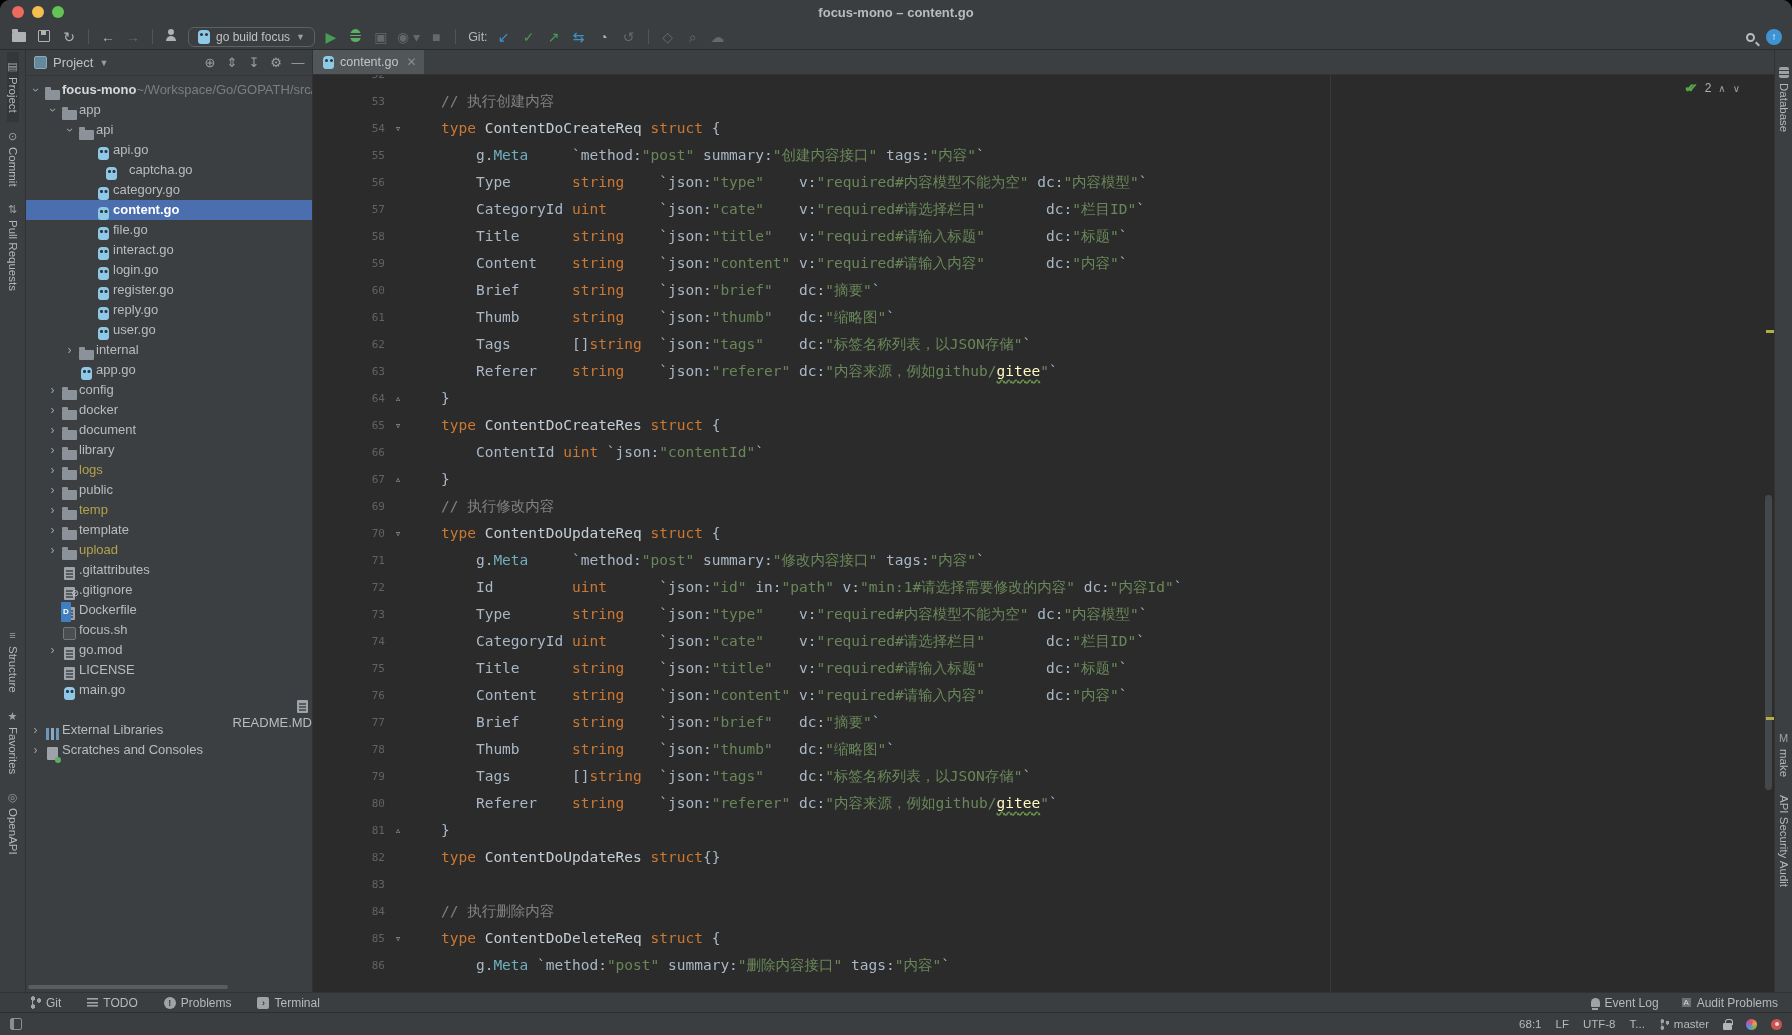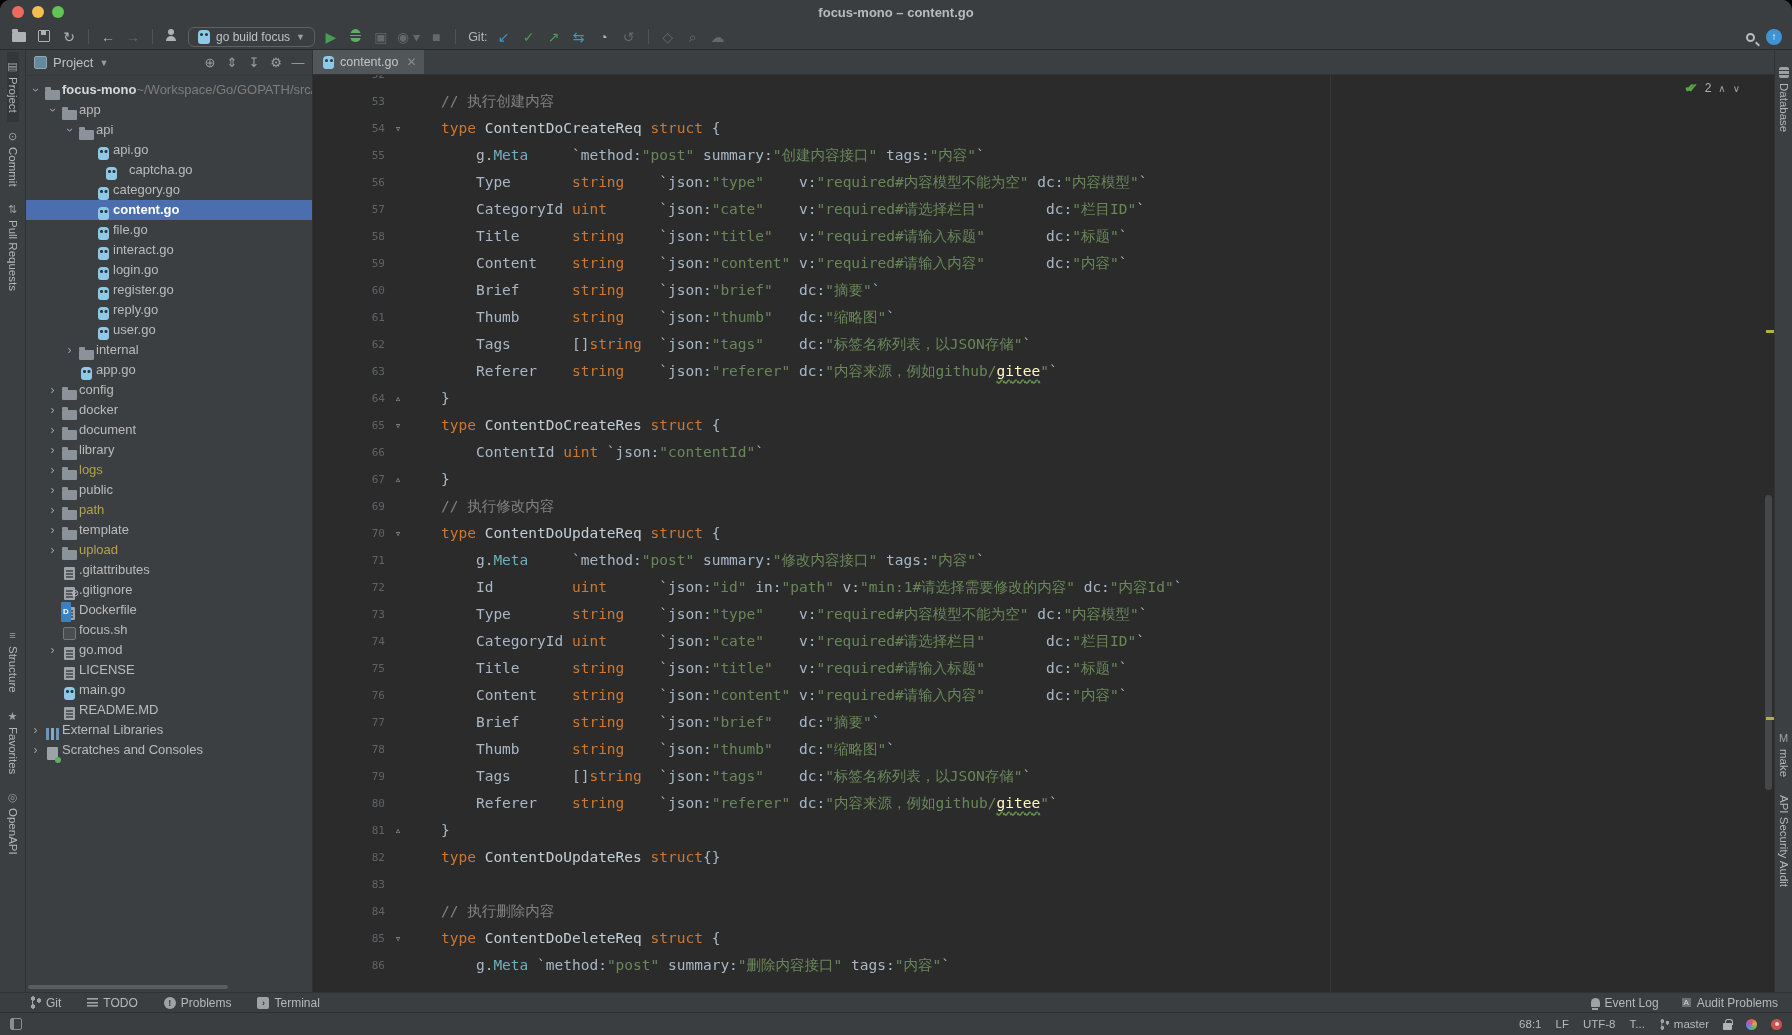--- a/index.html
+++ b/index.html
@@ -390,21 +390,21 @@
             <span class="tico">
               <span class="folder-i"></span>
             </span>
             <span class="tlabel">public</span>
           </div>
           <div class="trow excluded" style="padding-left: 19px;">
             <span class="chev"><span>›</span></span>
             <span class="tico">
               <span class="folder-i"></span>
             </span>
-            <span class="tlabel">path</span>
+            <span class="tlabel">temp</span>
           </div>
           <div class="trow" style="padding-left: 19px;">
             <span class="chev"><span>›</span></span>
             <span class="tico">
               <span class="folder-i"></span>
             </span>
             <span class="tlabel">template</span>
           </div>
           <div class="trow excluded" style="padding-left: 19px;">
             <span class="chev"><span>›</span></span>
@@ -455,21 +455,21 @@
             </span>
             <span class="tlabel">LICENSE</span>
           </div>
           <div class="trow" style="padding-left: 19px;">
             <span class="chev"></span>
             <span class="tico">
               <span class="go-i"></span>
             </span>
             <span class="tlabel">main.go</span>
           </div>
-          <div class="trow" style="padding-left: 19px;">
+          <div class="trow" style="padding-left: 19px; flex-direction: column;">
             <span class="chev"></span>
             <span class="tico">
               <span class="file-i"></span>
             </span>
             <span class="tlabel">README.MD</span>
           </div>
           <div class="trow" style="padding-left: 2px;">
             <span class="chev"><span>›</span></span>
             <span class="tico">
               <span class="lib-i"></span>

